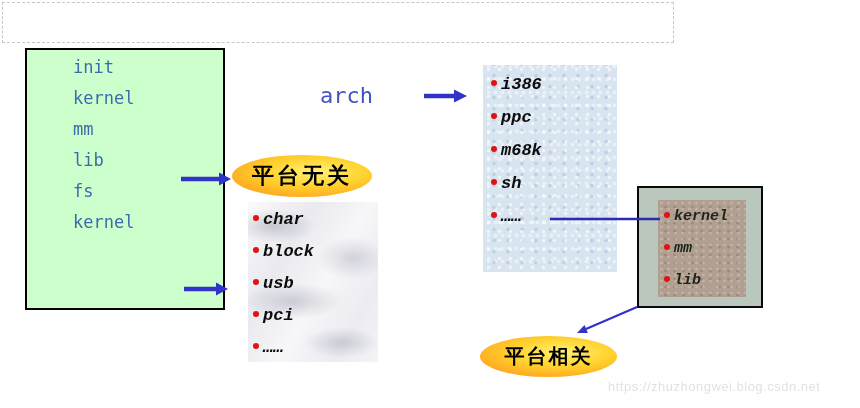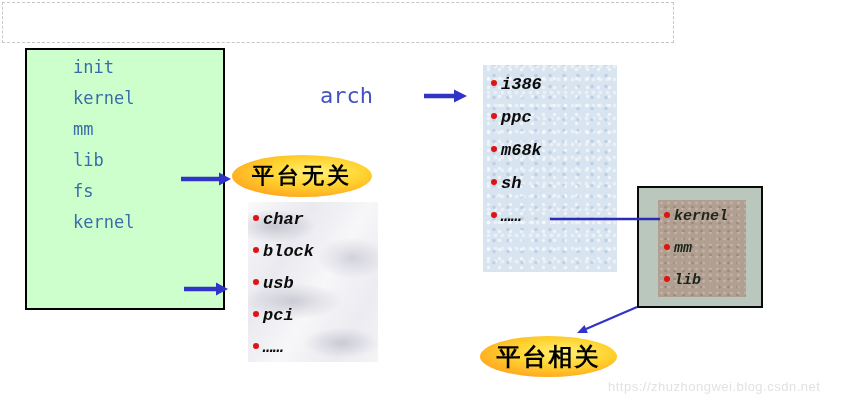--- a/index.html
+++ b/index.html
@@ -71,21 +71,21 @@
     background:#e01212;margin:0 4px 3px 0;vertical-align:middle;
   }
   .ellipse{
     position:absolute;border-radius:50%;
     background:radial-gradient(ellipse 80% 75% at 60% 40%, #fff176 0%, #ffd22e 45%, #ffa41f 88%, #f69312 100%);
     display:flex;align-items:center;justify-content:center;
     color:#000;font-weight:bold;
     font-family:Liberation Serif, serif;
   }
   .ellipse-1{left:232px;top:155px;width:140px;height:42px;font-size:22px;letter-spacing:3px;}
-  .ellipse-2{left:480px;top:336px;width:137px;height:41px;font-size:24px;letter-spacing:2px;align-items:center;}
+  .ellipse-2{left:480px;top:336px;width:137px;height:41px;font-size:20px;letter-spacing:2px;align-items:center;}
   .watermark{
     position:absolute;left:608px;top:379px;font-size:13px;color:#e2e2e2;
     font-family:"Liberation Sans",sans-serif;letter-spacing:.5px;
   }
   .arrows-svg{position:absolute;left:0;top:0;z-index:5;pointer-events:none;}
 </style>
 </head>
 <body>
 
 <div id="canvas">

